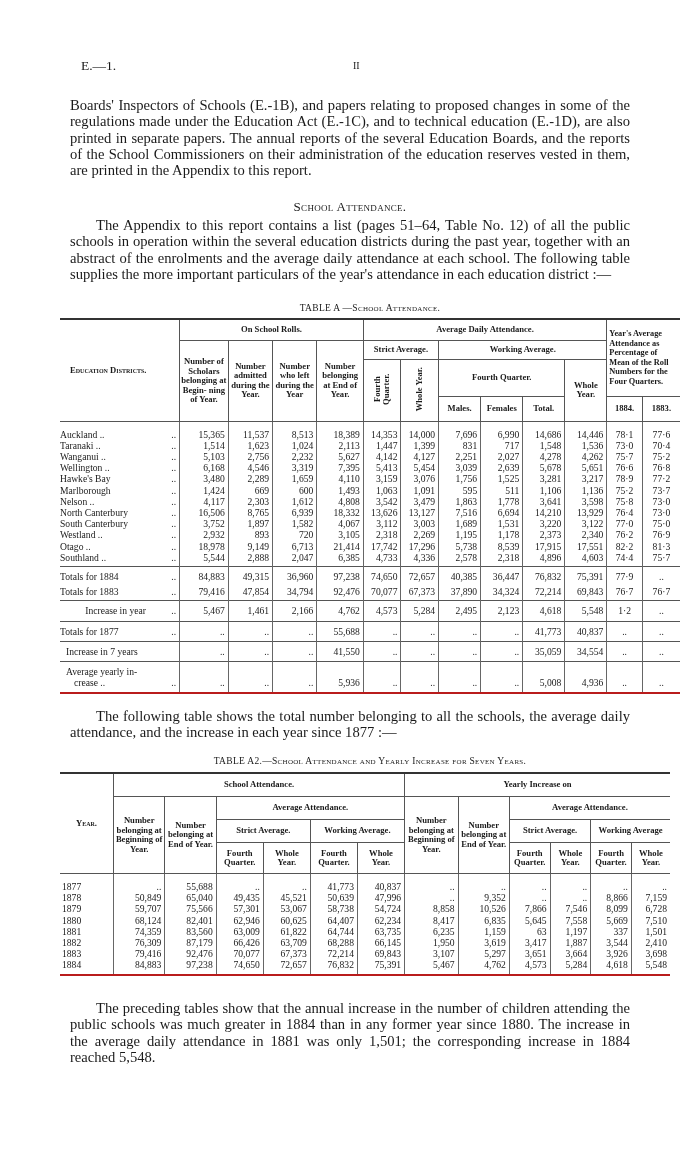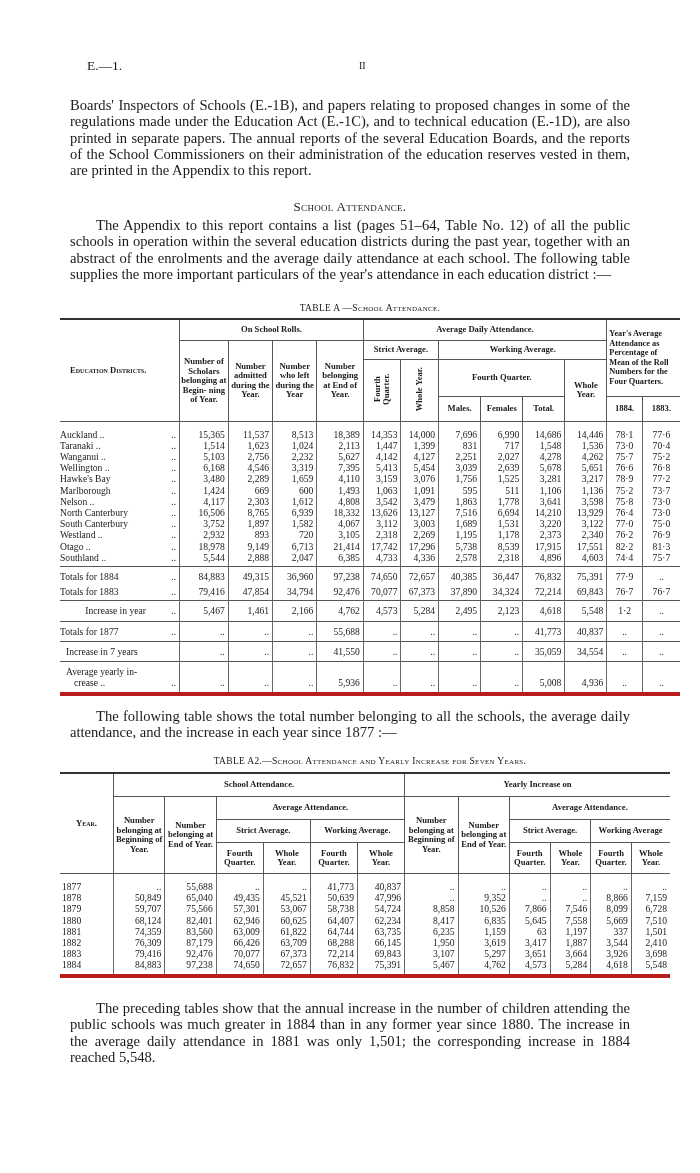--- a/index.html
+++ b/index.html
@@ -1,37 +1,37 @@
 <!DOCTYPE html>
 <html><head>
 <meta charset="utf-8">
 <style>
   html, body { margin:0; padding:0; background:#ffffff; }
   body { width:700px; height:1173px; position:relative; overflow:hidden;
          font-family:"DejaVu Serif","Liberation Serif",serif; color:#1a1a1a; }
   .page { position:absolute; left:0; top:0; width:700px; height:1173px; }
-  .running-head { position:absolute; top:58px; left:87px; width:560px; height:20px; }
+  .running-head { position:absolute; top:58px; left:81px; width:560px; height:20px; }
   .ref { position:absolute; left:0; top:0; font-size:13.5px; font-family:"Liberation Serif",serif; }
   .pnum { position:absolute; left:272px; top:2px; font-size:10px; font-family:"Liberation Serif",serif; }
   .para { position:absolute; left:70px; width:560px; font-family:"Liberation Serif",serif;
           font-size:14.6px; line-height:16.3px; text-align:justify; text-align-last:left; }
   .indent { text-indent:26px; }
   .heading { position:absolute; left:70px; width:560px; text-align:center;
              font-family:"Liberation Serif",serif; font-size:13px; font-variant:small-caps; letter-spacing:0.3px; }
   .tcaption { position:absolute; left:60px; width:620px; text-align:center;
               font-family:"Liberation Serif",serif; font-size:9.5px; letter-spacing:0.3px; }
   .tcaption .sc { font-variant:small-caps; }
 
   table { border-collapse:collapse; font-family:"Liberation Serif",serif; color:#1a1a1a; }
   .tA { position:absolute; left:60px; top:318px; width:620px; font-size:9.6px; }
   .tA2 { position:absolute; left:60px; top:772px; width:610px; font-size:9.6px; }
   th { font-weight:bold; border:1px solid #555; padding:0 1px; line-height:9.5px; vertical-align:middle; text-align:center; font-size:8.6px; }
   td { border-left:1px solid #666; border-right:1px solid #666; padding:0 3px; line-height:11.2px; text-align:right; white-space:nowrap; }
   .top-rule { border-top:2px solid #333; }
-  .bottom-rule td { border-bottom:4px solid #b91c1c; }
+  .bottom-rule td { border-bottom:2px solid #b91c1c; }
   td.name { text-align:left; border-left:none; padding-left:0; }
   td.name .dots { float:right; }
   th.name { border-left:none; }
   th.lastcol, td.lastcol { border-right:none; }
   .sc { font-variant:small-caps; }
   .rot { writing-mode:vertical-rl; transform:rotate(180deg); display:inline-block; line-height:9px; font-size:8.6px; }
   .grp td { border-top:1px solid #555; }
   .pad-top td { padding-top:7px; }
   .pad-bot td { padding-bottom:3px; }
   .c { text-align:center; }

